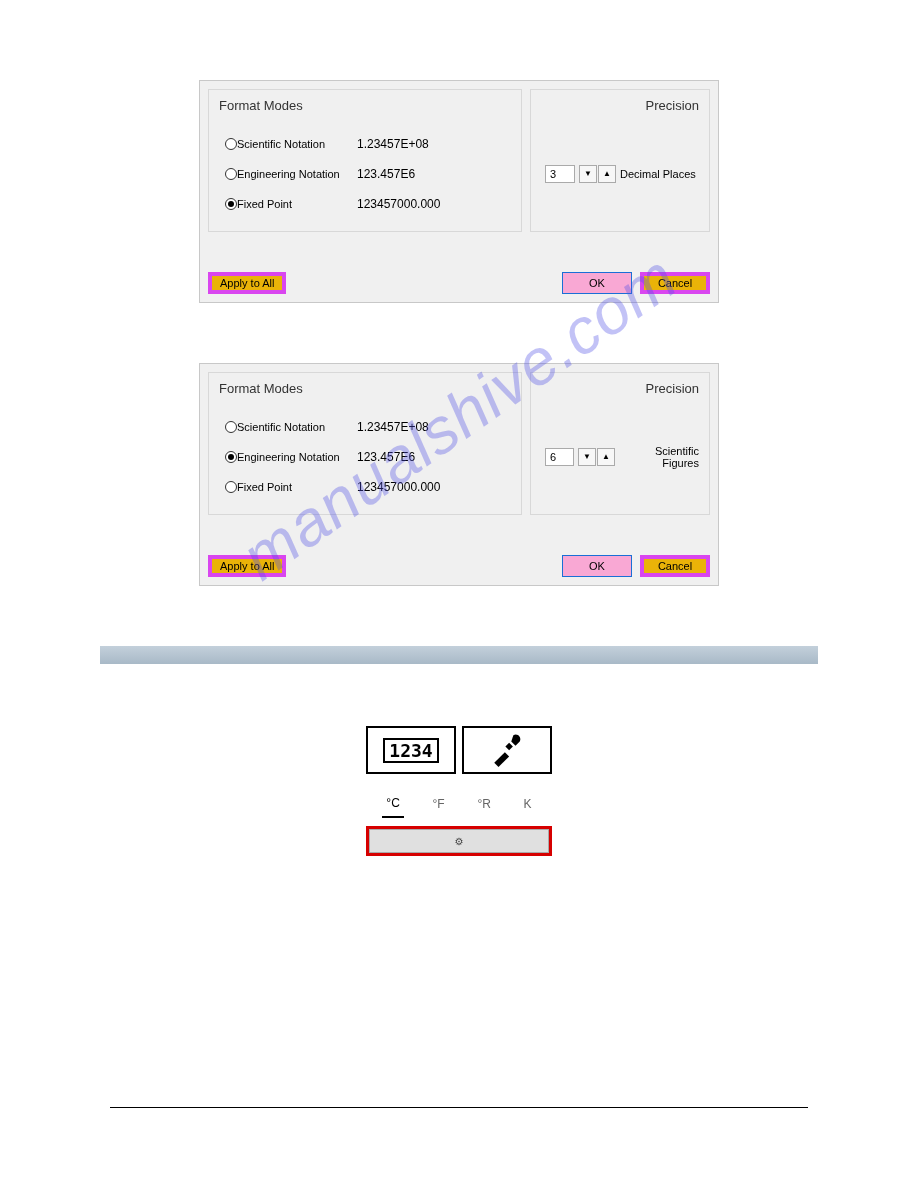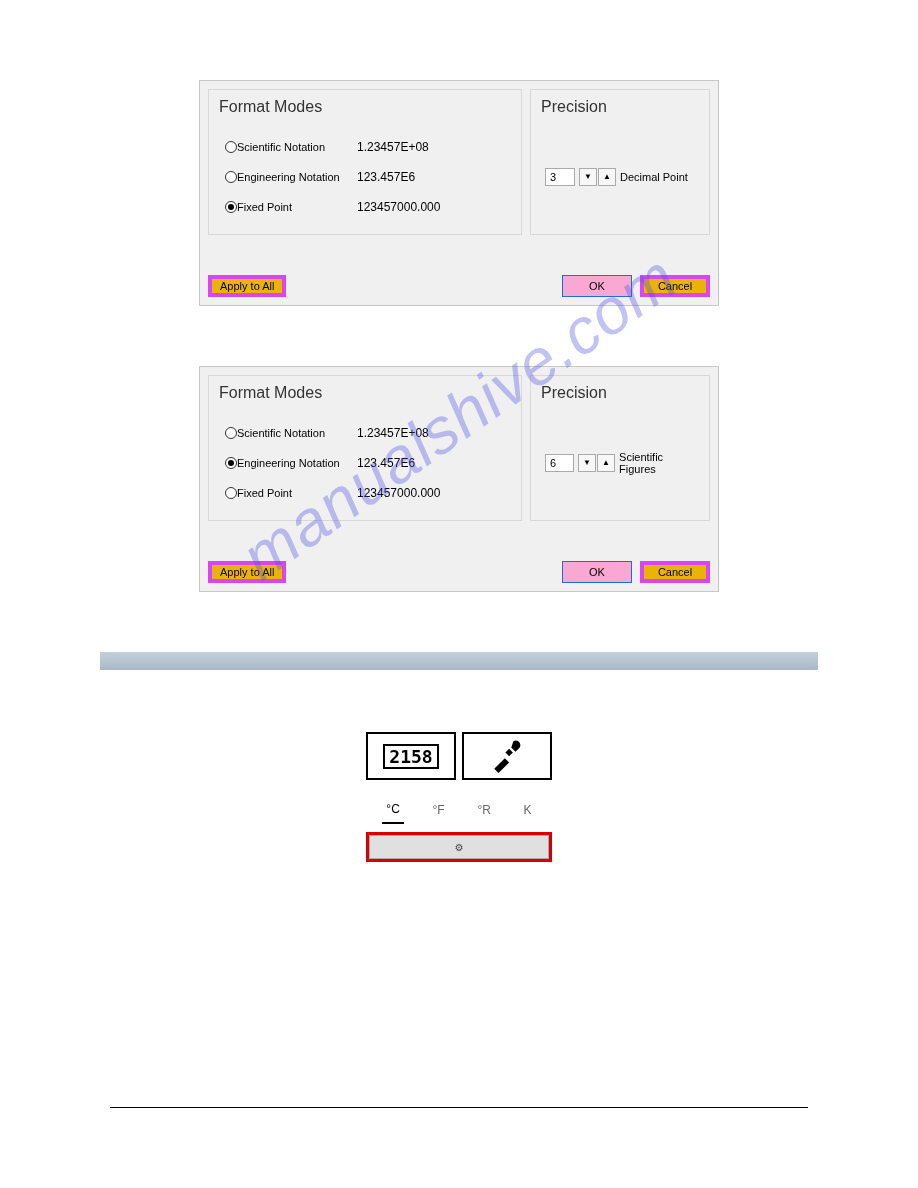--- a/index.html
+++ b/index.html
@@ -27,23 +27,23 @@
   .panels {
     display: flex;
     gap: 8px;
   }
   .panel {
     background: #f0f0f0;
     border: 1px solid #d8d8d8;
     padding: 8px 10px 12px 10px;
   }
   .panel.modes { flex: 1 1 auto; }
-  .panel.prec { width: 180px; display:flex; flex-direction:column; }
+  .panel.prec { width: 180px; display:flex; flex-direction:column;text-align:right; }
   .panel-title {
-    font-size: 16px;
+    font-size: 13px;
     color: #333;
     margin-bottom: 16px;
   }
   .mode-row {
     display: flex;
     align-items: center;
     gap: 0;
     padding: 8px 0 8px 6px;
   }
   .mode-label { width: 120px; font-size: 11px; }
@@ -177,21 +177,21 @@
         </div>
       </div>
       <div class="panel prec">
         <div class="panel-title">Precision</div>
         <div class="prec-body">
           <div class="spin-field">3</div>
           <div class="spin-buttons">
             <div class="spin-btn down"></div>
             <div class="spin-btn up"></div>
           </div>
-          <div class="prec-label">Decimal Point</div>
+          <div class="prec-label">Decimal Places</div>
         </div>
       </div>
     </div>
     <div class="button-row">
       <div class="left-btns">
         <div class="btn">Apply to All</div>
       </div>
       <div class="right-btns">
         <div class="btn primary">OK</div>
         <div class="btn">Cancel</div>
@@ -240,21 +240,21 @@
         <div class="btn">Cancel</div>
       </div>
     </div>
   </div>
 
   <div class="context-band"></div>
 
   <div class="tool-widget">
     <div class="top-toolbar">
       <div class="tb-btn">
-        <span class="num-badge">2158</span>
+        <span class="num-badge">1234</span>
       </div>
       <div class="tb-btn">
         <span class="screwdriver-icon">
           <svg viewBox="0 0 32 32">
             <path d="M4 28 L14 18 L18 22 L8 32 Z" fill="#000"></path>
             <path d="M22 2 C26 0 30 4 28 8 L24 12 L20 8 Z" fill="#000"></path>
             <rect x="16" y="10" width="5" height="5" transform="rotate(45 18 12)" fill="#000"></rect>
           </svg>
         </span>
       </div>

